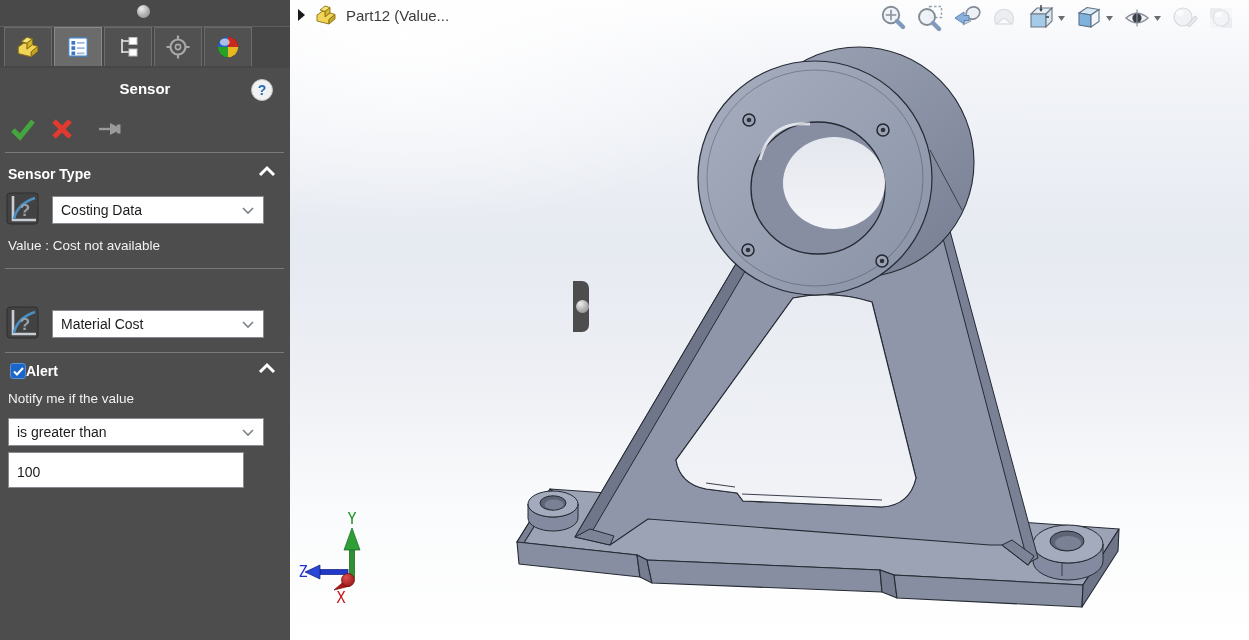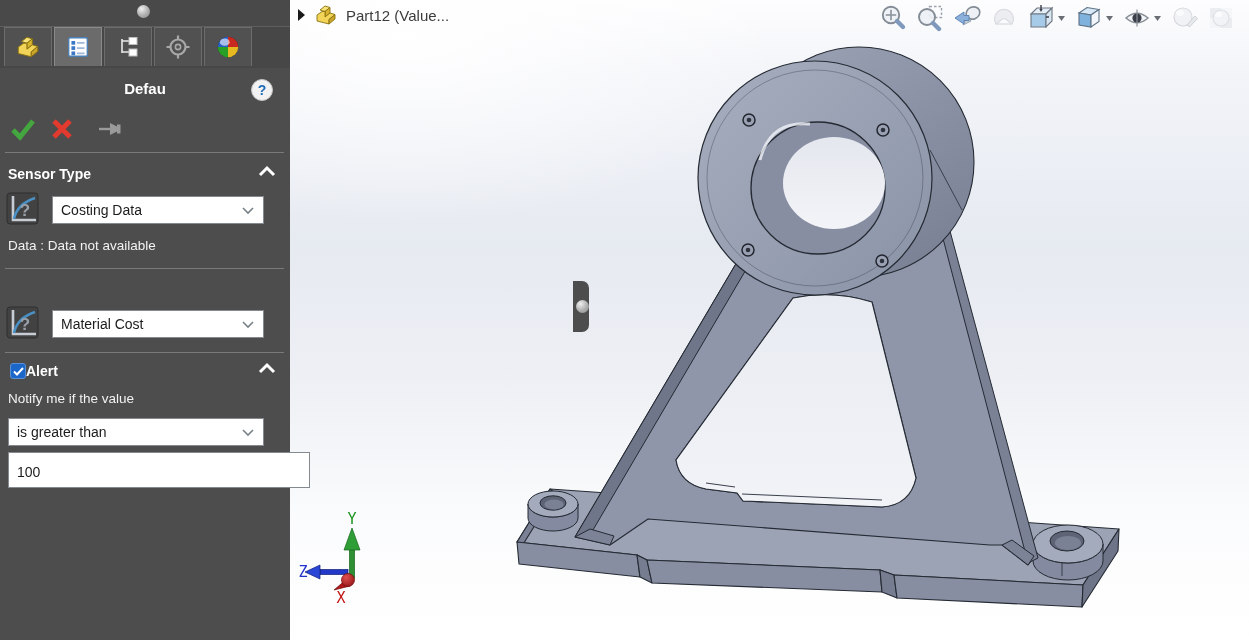--- a/index.html
+++ b/index.html
@@ -41,21 +41,21 @@
   .btn-row{position:absolute;top:114px;left:8px;display:flex;align-items:center;}
   .pm-btn{width:30px;height:30px;display:flex;align-items:center;justify-content:center;margin-right:9px;}
   .divider{position:absolute;left:5px;right:6px;height:0;border-top:1px solid #7A7A7A;}
 
   .sec-header{position:absolute;left:8px;right:8px;height:22px;font-size:14px;font-weight:bold;display:flex;align-items:center;}
   .chev{position:absolute;right:6px;top:2px;}
   .gauge-icon{position:absolute;left:6px;width:33px;height:33px;}
   .dropdown{position:absolute;height:28px;background:#FFF;border:1px solid #858A91;box-sizing:border-box;display:flex;align-items:center;padding:8px 8px;font-size:14px;color:#1B1B1B;}
   .dropdown .dd-text{flex:1;white-space:nowrap;overflow:hidden;}
   .panel-note{position:absolute;left:8px;font-size:13.5px;color:#F2F2F2;}
-  .num-input{position:absolute;left:8px;width:302px;height:36px;background:#FFF;border:1px solid #858A91;box-sizing:border-box;font-family:"Liberation Sans",sans-serif;font-size:14px;color:#1B1B1B;padding:3px 8px 0 8px;outline:none;vertical-align:top;}
+  .num-input{position:absolute;left:8px;width:236px;height:36px;background:#FFF;border:1px solid #858A91;box-sizing:border-box;font-family:"Liberation Sans",sans-serif;font-size:14px;color:#1B1B1B;padding:3px 8px 0 8px;outline:none;vertical-align:top;}
   .checkbox{width:16px;height:16px;border-radius:3px;background:#1B66C9;border:1px solid #5A8FD6;display:flex;align-items:center;justify-content:center;box-sizing:border-box;}
 </style>
 </head>
 <body>
 
 <div id="app">
 
   <div id="viewport">
 
     <svg id="modelsvg" width="959" height="640" viewBox="0 0 959 640">
@@ -318,21 +318,21 @@
           <circle cx="12" cy="12" r="9.5" fill="#222"></circle>
           <path d="M12,12 L2.5,12 A9.5,9.5 0 0 1 12,2.5 Z" fill="#2860C8"></path>
           <path d="M12,12 L12,2.5 A9.5,9.5 0 0 1 21.5,12 Z" fill="#C82820"></path>
           <path d="M12,12 L21.5,12 A9.5,9.5 0 0 1 12,21.5 Z" fill="#E8B820"></path>
           <path d="M12,12 L12,21.5 A9.5,9.5 0 0 1 2.5,12 Z" fill="#28A028"></path>
           <ellipse cx="9" cy="7.5" rx="4.5" ry="3.4" fill="rgba(255,255,255,0.6)"></ellipse>
         </svg>
       </div>
     </div>
 
-    <div class="pm-title">Defau</div>
+    <div class="pm-title">Sensor</div>
     <div class="help-btn">
         <span>?</span>
       </div>
 
     <div class="btn-row">
       <div class="pm-btn">
         <svg width="26" height="24">
             <polyline points="3,13 10,20 23,4" fill="none" stroke="#44A63E" stroke-width="5"></polyline>
           </svg>
       </div>
@@ -363,21 +363,21 @@
       <path d="M7,4 V28 H30" stroke="#C8CCD4" stroke-width="2.6" fill="none"></path>
       <path d="M8,27 Q11,12 29,6" stroke="#4A90C4" stroke-width="2.6" fill="none"></path>
       <text x="19" y="24" font-size="17" font-weight="bold" fill="#9AA0AA" font-family="Liberation Sans, sans-serif" text-anchor="middle">?</text>
     </svg>
     <div class="dropdown" style="top:196px;left:52px;width:212px">
       <span class="dd-text">Costing Data</span>
       <svg width="14" height="9">
           <polyline points="2,2 7,7 12,2" fill="none" stroke="#7A8288" stroke-width="1.6"></polyline>
         </svg>
     </div>
-    <div class="panel-note" style="top:238px">Data : Data not available</div>
+    <div class="panel-note" style="top:238px">Value : Cost not available</div>
 
     <div class="divider" style="top:268px"></div>
 
     <svg class="gauge-icon" style="top:306px" viewBox="0 0 33 33">
       <rect x="1" y="1" width="31" height="31" rx="3" fill="#424242" stroke="#2E2E2E"></rect>
       <path d="M7,4 V28 H30" stroke="#C8CCD4" stroke-width="2.6" fill="none"></path>
       <path d="M8,27 Q11,12 29,6" stroke="#4A90C4" stroke-width="2.6" fill="none"></path>
       <text x="19" y="24" font-size="17" font-weight="bold" fill="#9AA0AA" font-family="Liberation Sans, sans-serif" text-anchor="middle">?</text>
     </svg>
     <div class="dropdown" style="top:310px;left:52px;width:212px">

